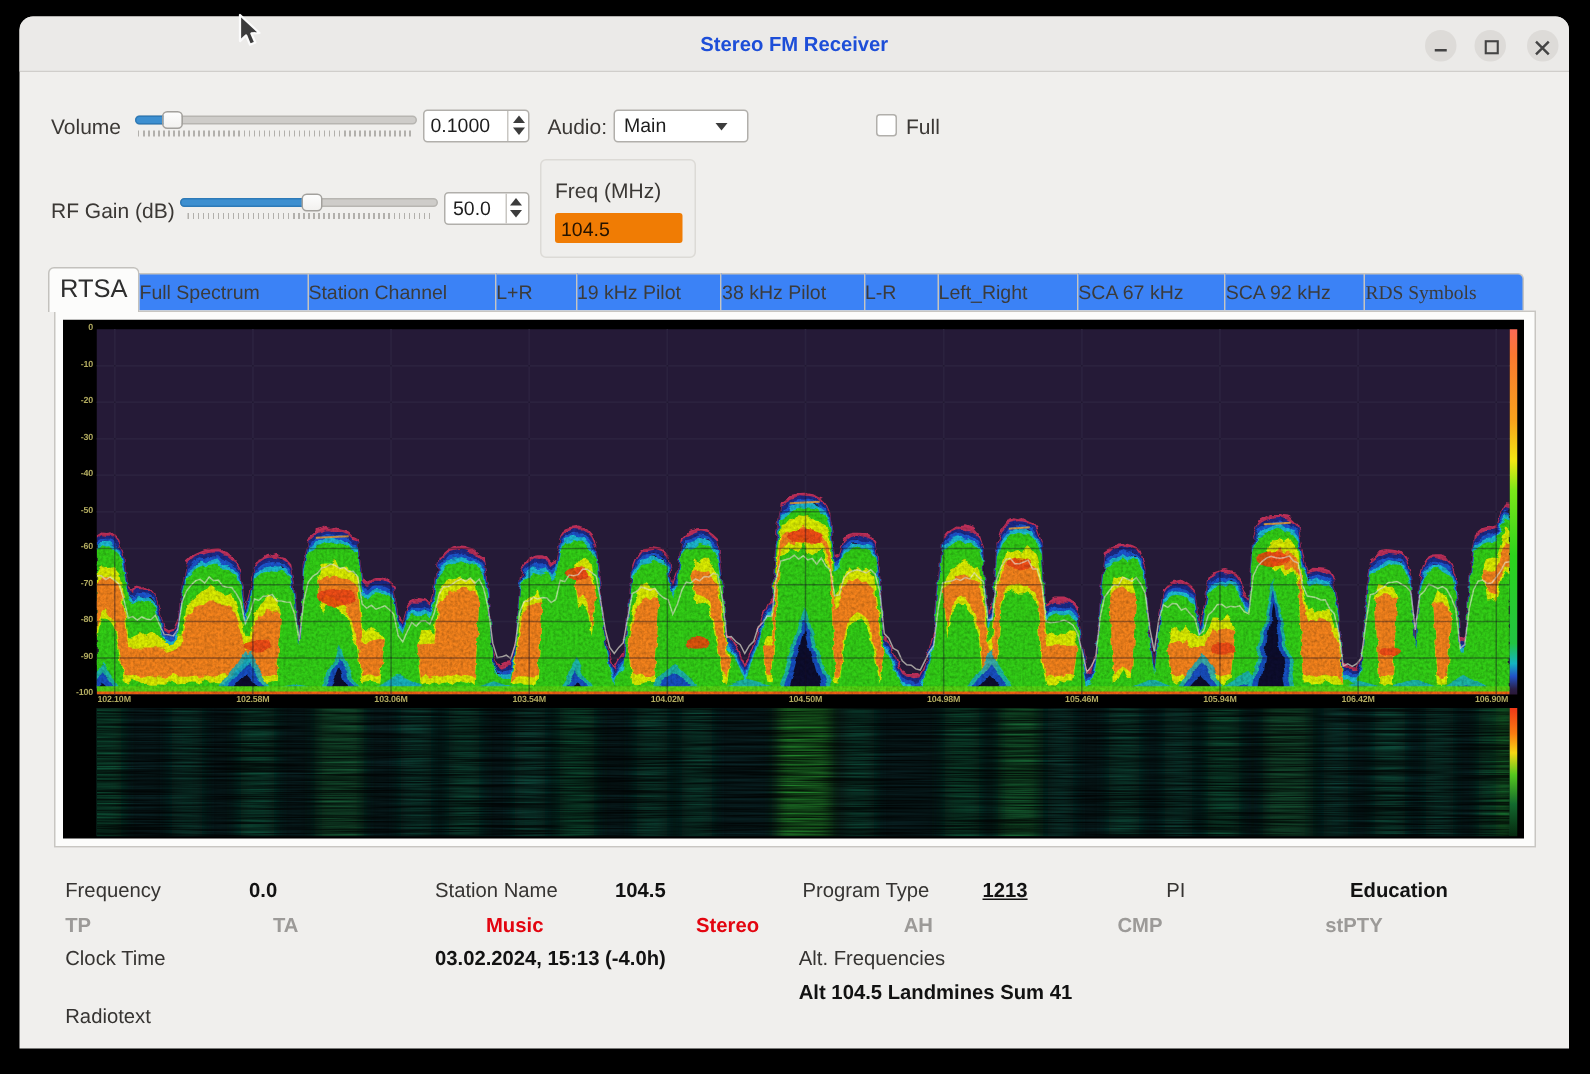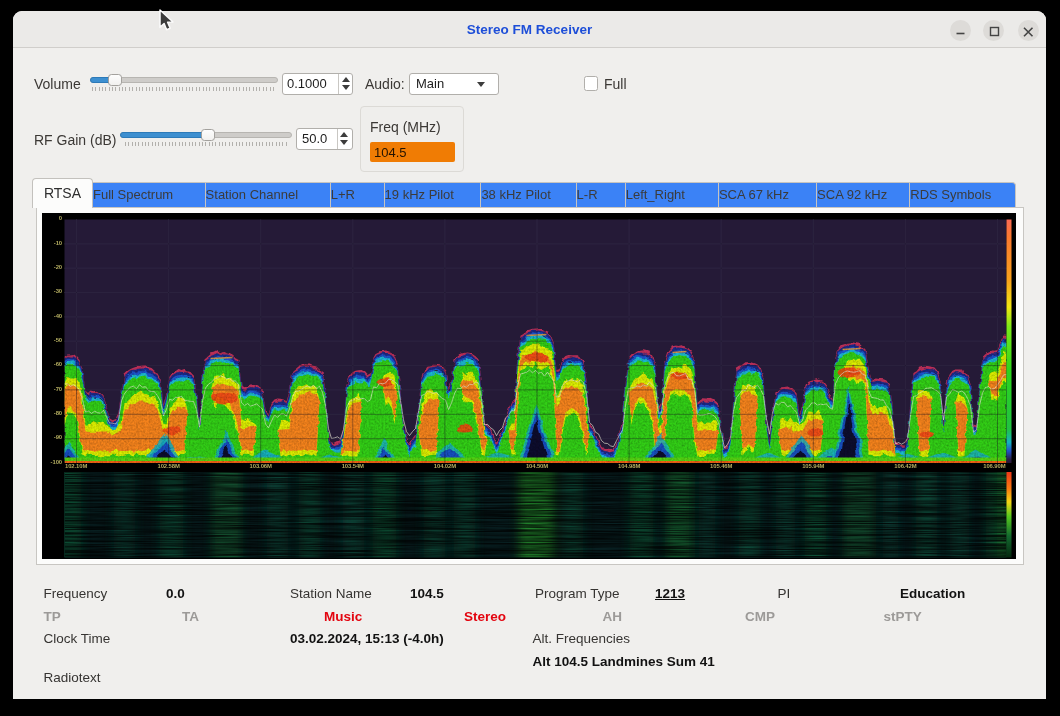--- a/index.html
+++ b/index.html
@@ -28,21 +28,21 @@
 .ftext { position:absolute; font-size:13px; color:#1d1d1d; white-space:nowrap; }
 .spinbtn { position:absolute; width:0; height:0; border-left:4px solid transparent;
   border-right:4px solid transparent; }
 .up { border-bottom:5px solid #3c3c3c; }
 .dn { border-top:5px solid #3c3c3c; }
 .tab { position:absolute; top:181.5px; height:25px; background:#3b82f6;
   border-top:1px solid #c6c4c0; border-right:1px solid #c6c4c0;
   font-size:13px; color:#3b3b3b; text-align:left; line-height:24px; white-space:nowrap; }
 #tabsel { position:absolute; left:32px; top:177.5px; width:61px; height:30px;
   background:#fcfcfb; border:1px solid #c3c1bd; border-bottom:none;
-  border-radius:4px 4px 0 0; font-size:14px; color:#2e2e2e; text-align:center;
+  border-radius:4px 4px 0 0; font-size:17px; color:#2e2e2e; text-align:center;
   line-height:28px; z-index:5; }
 #panel { position:absolute; left:36px; top:206.5px; width:988px; height:358.5px;
   background:#fcfcfb; border:1px solid #c8c6c2; z-index:1; }
 .rds { position:absolute; font-size:13.5px; color:#363432; white-space:nowrap; }
 .rdsb { font-weight:bold; color:#121212; }
 .rdsg { font-weight:bold; color:#9c9a98; }
 .rdsr { font-weight:bold; color:#e30510; }
 </style>
 </head>
 <body>
@@ -98,21 +98,21 @@
 
 <div class="tab" style="left:93px;  width:112.6px;">Full Spectrum</div>
 <div class="tab" style="left:205.6px; width:125.2px;">Station Channel</div>
 <div class="tab" style="left:330.8px; width:53.8px;">L+R</div>
 <div class="tab" style="left:384.6px; width:96.8px;">19 kHz Pilot</div>
 <div class="tab" style="left:481.4px; width:95.2px;">38 kHz Pilot</div>
 <div class="tab" style="left:576.6px; width:49.1px;">L-R</div>
 <div class="tab" style="left:625.7px; width:93.2px;">Left_Right</div>
 <div class="tab" style="left:718.9px; width:98.2px;">SCA 67 kHz</div>
 <div class="tab" style="left:817.1px; width:93.2px;">SCA 92 kHz</div>
-<div class="tab" style="left:910.3px; width:105.5px; border-radius:0 4px 0 0;">RDS Symbols</div>
+<div class="tab" style="left:910.3px; width:105.5px; border-radius:0 4px 0 0;font-family:Liberation Serif, serif;">RDS Symbols</div>
 <div id="tabsel">RTSA</div>
 <div id="panel"></div>
 
 <svg width="974.5" height="346.5" viewBox="0 0 974.5 346.5" style="position:absolute;left:41.5px;top:212.5px;z-index:3">
 <defs>
 <filter id="rough" x="-5%" y="-5%" width="110%" height="110%">
  <feTurbulence type="fractalNoise" baseFrequency="0.012 0.09" numOctaves="2" seed="7" result="t"></feTurbulence>
  <feDisplacementMap in="SourceGraphic" in2="t" scale="7" xChannelSelector="R" yChannelSelector="G"></feDisplacementMap>
 </filter>
 <filter id="rough2" x="-5%" y="-5%" width="110%" height="110%">

